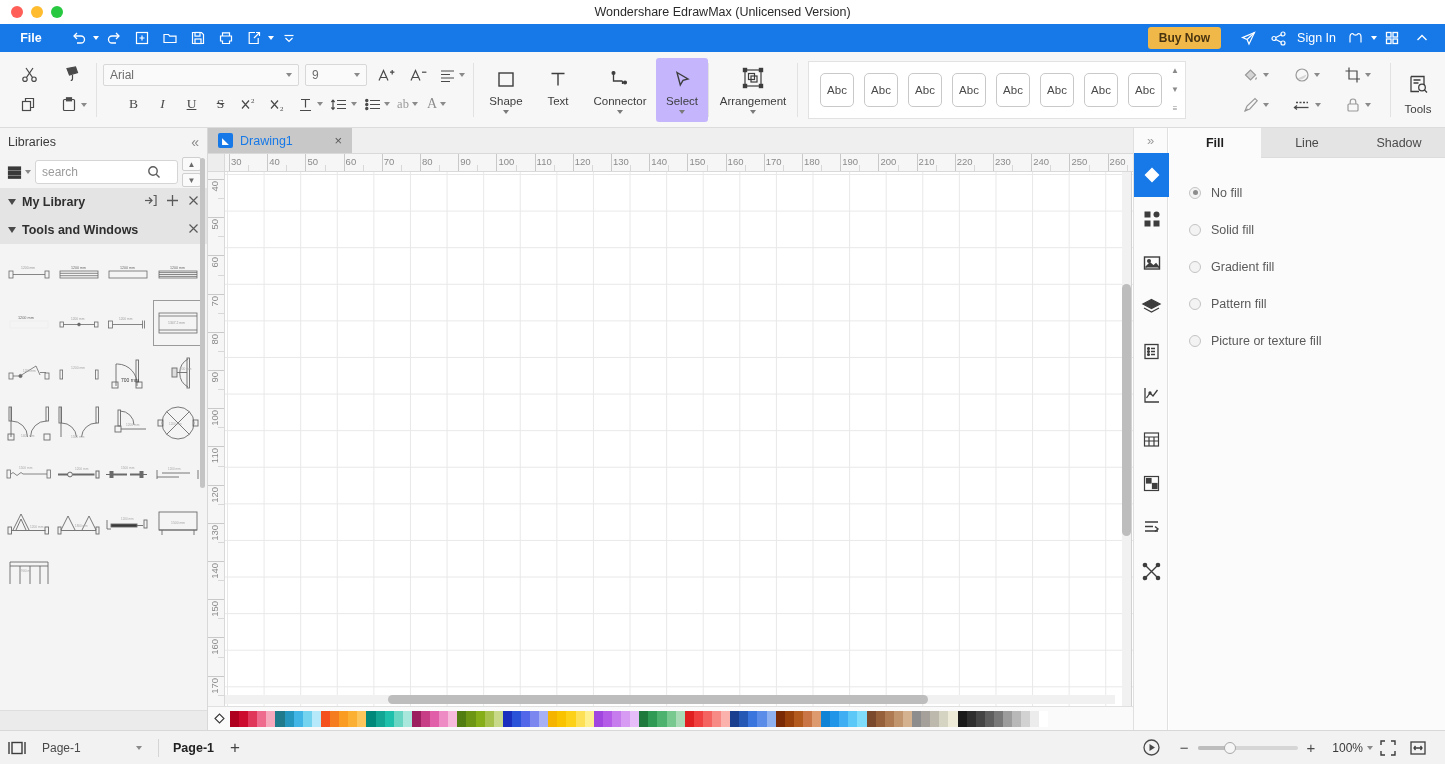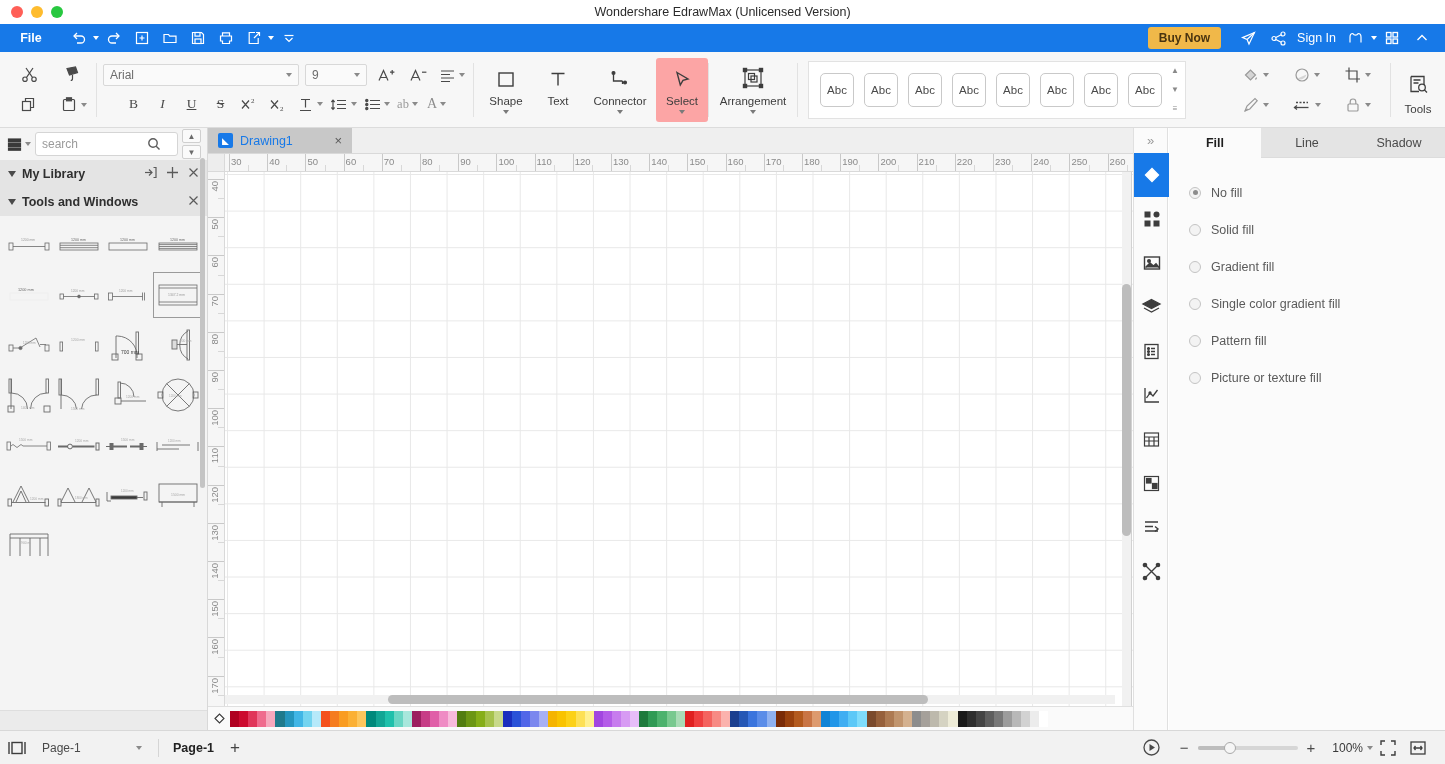--- a/index.html
+++ b/index.html
@@ -103,21 +103,21 @@
     font-size: 13.5px; color: #4a4a4a; padding: 0 2px;
   }
   .tbtn.serif { font-family: "Liberation Serif", serif; }
 
   
   .bigbtn {
     width: 52px; height: 64px; display: flex; flex-direction: column; align-items: center;
     justify-content: flex-start; padding-top: 8px; border-radius: 3px;
   }
   .bigbtn.wide { width: 72px; }
-  .bigbtn.active { background: #fca5a5; }
+  .bigbtn.active { background: #c4b5fd; }
   .bigbtn .bb-ico { height: 26px; display: flex; align-items: center; color: #3d3d3d; }
   .bigbtn .bb-lbl { font-size: 11.5px; color: #3d3d3d; margin-top: 3px; }
   .bigbtn .bb-car {
     width: 0; height: 0; border-left: 3.5px solid transparent; border-right: 3.5px solid transparent;
     border-top: 4px solid #7a7a7a; margin-top: 3px;
   }
 
   
   .gallery {
     display: flex; align-items: center; height: 58px; border: 1px solid #e2e2e2; background: #ffffff;
@@ -708,20 +708,24 @@
               <path d="M17.4 16.9 20 19.5"></path>
           </svg>
         </div>
         <div class="tb-lbl">Tools</div>
         <div class="bb-car"></div>
       </div>
     </div>
   </div>
 
   <div class="libpanel">
+    <div class="lib-head">
+      <span>Libraries</span>
+      <span class="lib-collapse">«</span>
+    </div>
     <div class="lib-search-row">
       <div class="lib-cab">
         <svg width="17" height="17" viewBox="0 0 17 17" fill="none" stroke="#3a3a3a" stroke-width="1.2">
           <rect x="2.5" y="3" width="12" height="3" fill="#3a3a3a"></rect>
           <rect x="2.5" y="7.5" width="12" height="3" fill="#3a3a3a"></rect>
           <rect x="2.5" y="12" width="12" height="2.2" fill="#3a3a3a"></rect>
         </svg>
         <span class="caret-gray"></span>
       </div>
       <div class="searchbox">
@@ -1338,24 +1342,20 @@
       <div class="radio-row">
         <span class="radio"></span>
         <span class="radio-lbl">Solid fill</span>
       </div>
       <div class="radio-row">
         <span class="radio"></span>
         <span class="radio-lbl">Gradient fill</span>
       </div>
       <div class="radio-row">
         <span class="radio"></span>
-        <span class="radio-lbl">Single color gradient fill</span>
-      </div>
-      <div class="radio-row">
-        <span class="radio"></span>
         <span class="radio-lbl">Pattern fill</span>
       </div>
       <div class="radio-row">
         <span class="radio"></span>
         <span class="radio-lbl">Picture or texture fill</span>
       </div>
     </div>
   </div>
 
   <div class="statusbar">

